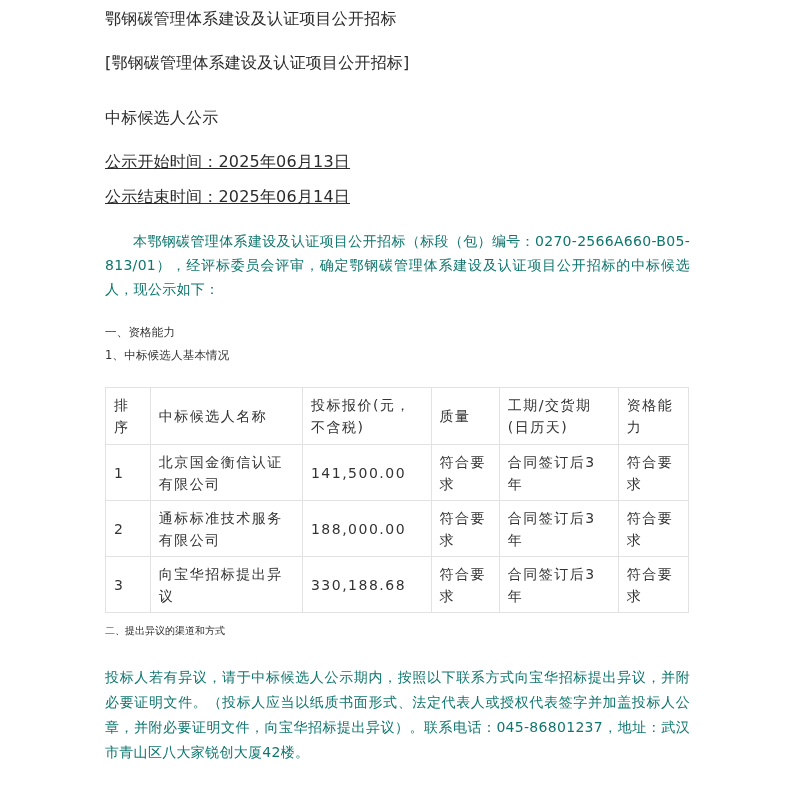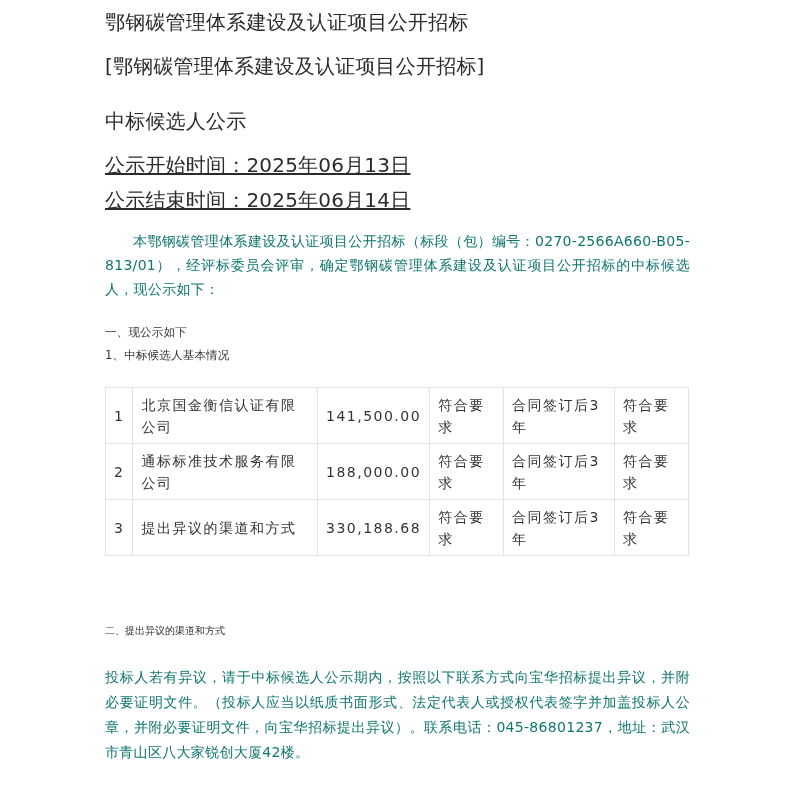--- a/index.html
+++ b/index.html
@@ -1,21 +1,21 @@
 <!DOCTYPE html>
 <html><head>
 <meta charset="utf-8">
 <style>
   html, body { margin: 0; padding: 0; background: #ffffff; }
   body {
     width: 793px; height: 811px; position: relative; overflow: hidden;
     font-family: "DejaVu Sans", "Liberation Sans", sans-serif;
     color: #2b2b2b;
   }
-  .line { position: absolute; left: 105px; font-size: 20px; white-space: nowrap; letter-spacing: 0.2px; }
+  .line { position: absolute; left: 105px; font-size: 16px; white-space: nowrap; letter-spacing: 0.2px; }
   .small { font-size: 11.5px; color: #333; }
   .para {
     position: absolute; left: 105px; width: 585px; font-size: 14px; line-height: 24px;
     letter-spacing: 0.3px; color: #0f766e; text-align: justify;
   }
   .para .indent { display: inline-block; width: 28px; }
   table.bid {
     position: absolute; left: 105px; top: 387px; width: 584px;
     border-collapse: collapse; font-size: 14px; color: #333;
   }
@@ -38,44 +38,52 @@
 <body>
 
 <div class="line" style="top:9px;">鄂钢碳管理体系建设及认证项目公开招标</div>
 <div class="line" style="top:53px;">[鄂钢碳管理体系建设及认证项目公开招标]</div>
 <div class="line" style="top:108px;">中标候选人公示</div>
 <div class="line" style="top:152px;text-decoration:underline;">公示开始时间：2025年06月13日</div>
 <div class="line" style="top:187px;text-decoration:underline;">公示结束时间：2025年06月14日</div>
 
 <div class="para" style="top:229px;"><span class="indent"></span><span>本鄂钢碳管理体系建设及认证项目公开招标（标段（包）编号：0270-2566A660-B05-813/01），经评标委员会评审，确定鄂钢碳管理体系建设及认证项目公开招标的中标候选人，现公示如下：</span></div>
 
-<div class="line small" style="top:325px;">一、现公示如下</div>
+<div class="line small" style="top:325px;">一、资格能力</div>
 <div class="line small" style="top:348px;">1、中标候选人基本情况</div>
 
 <table class="bid">
   <tbody>
+      <tr class="head">
+    <td class="c1">排序</td>
+    <td class="c2">中标候选人名称</td>
+    <td class="c3">投标报价(元，不含税)</td>
+    <td class="c4">质量</td>
+    <td class="c5">工期/交货期(日历天)</td>
+    <td class="c6">资格能力</td>
+  </tr>
   <tr>
     <td>1</td>
     <td>北京国金衡信认证有限公司</td>
     <td class="num">141,500.00</td>
     <td>符合要求</td>
     <td>合同签订后3年</td>
     <td>符合要求</td>
   </tr>
   <tr>
     <td>2</td>
     <td>通标标准技术服务有限公司</td>
     <td class="num">188,000.00</td>
     <td>符合要求</td>
     <td>合同签订后3年</td>
     <td>符合要求</td>
   </tr>
   <tr>
     <td>3</td>
-    <td>提出异议的渠道和方式</td>
+    <td>向宝华招标提出异议</td>
     <td class="num">330,188.68</td>
     <td>符合要求</td>
     <td>合同签订后3年</td>
     <td>符合要求</td>
   </tr>
 </tbody>
   </table>
 
 <div class="sec2">二、提出异议的渠道和方式</div>
 

